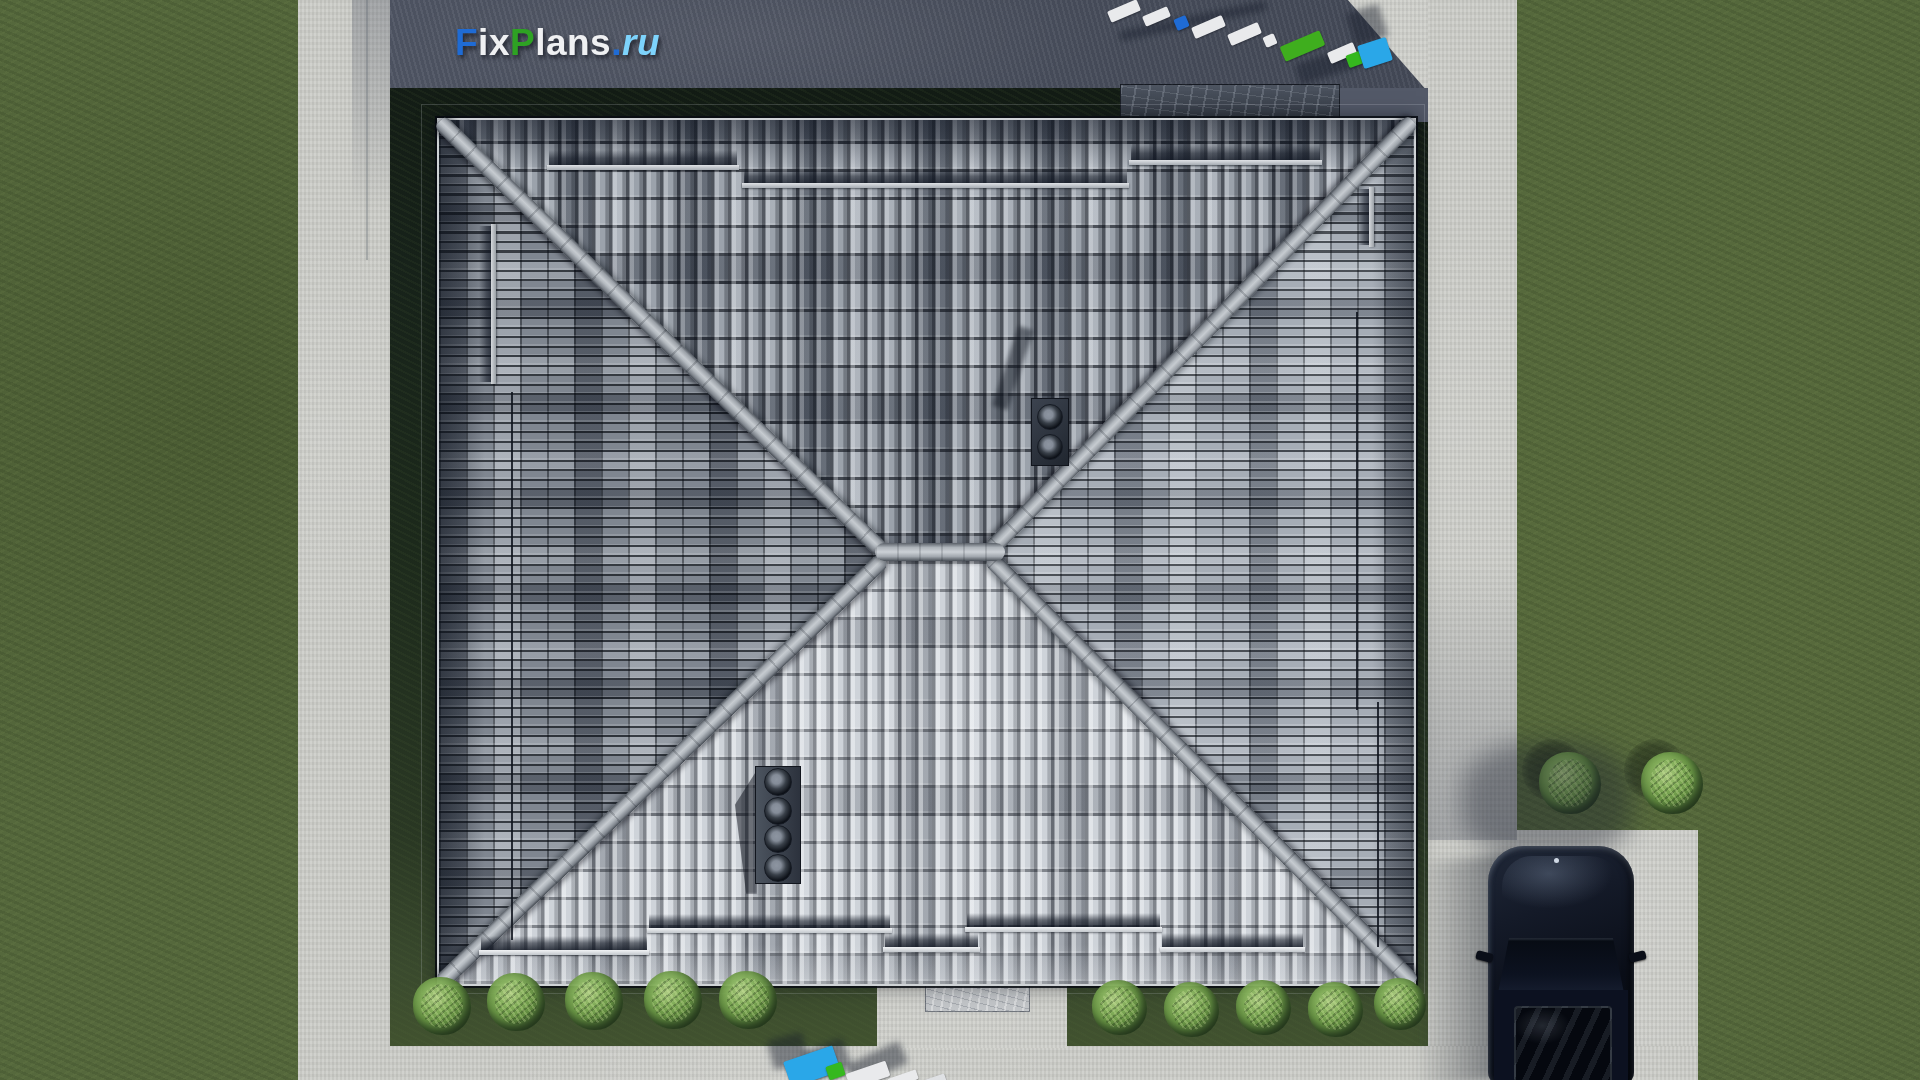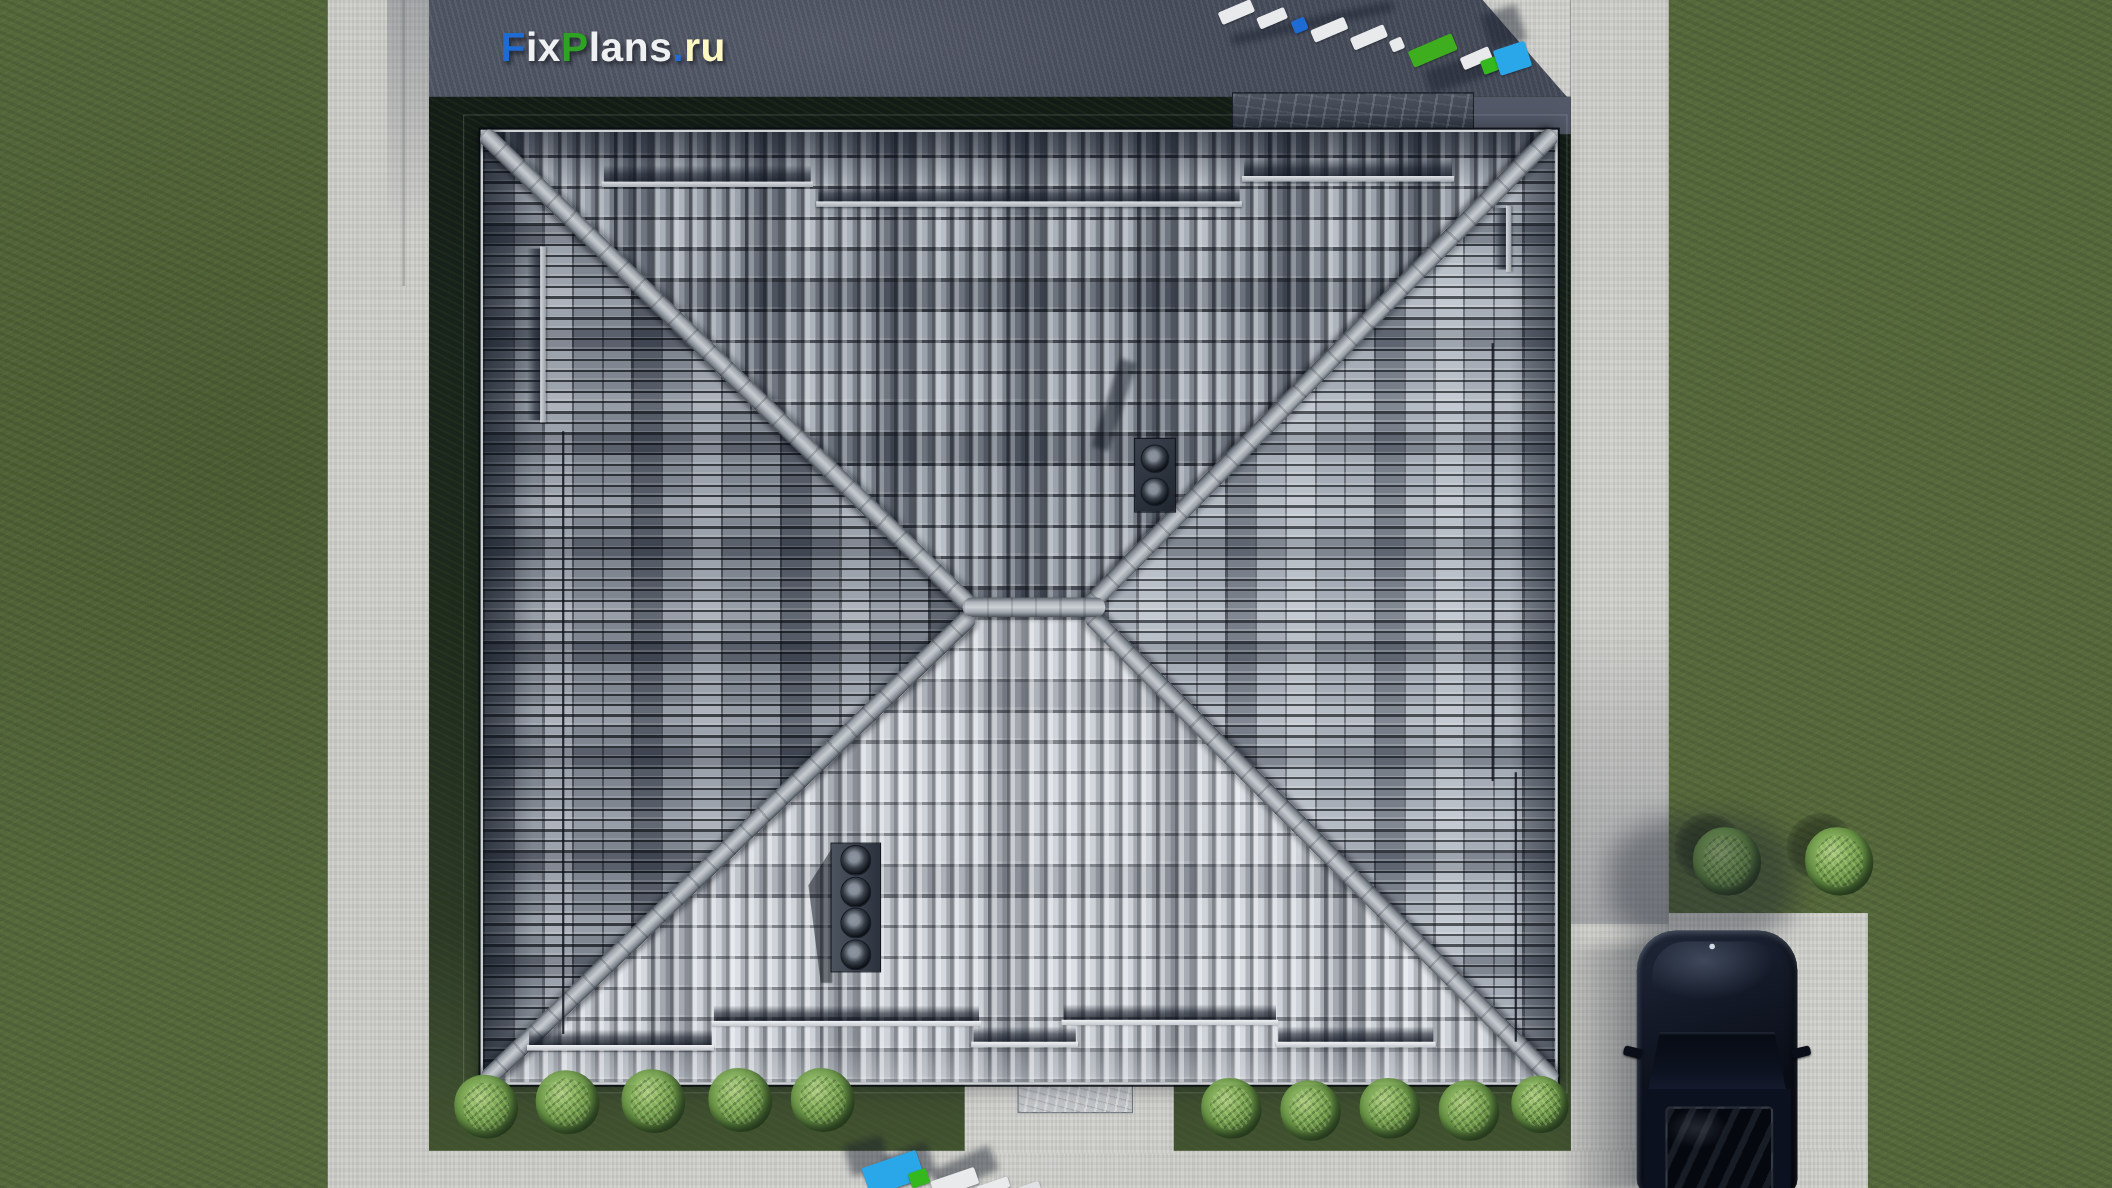--- a/index.html
+++ b/index.html
@@ -321,13 +321,13 @@
     <div class="sc blk-shadow" style="left: 770px; top: 1036px; width: 36px; height: 30px; transform: rotate(-15deg);"></div>
     <div class="sc blk-shadow" style="left: 806px; top: 1044px; width: 42px; height: 30px; transform: rotate(-20deg);"></div>
     <div class="sc blk-shadow" style="left: 848px; top: 1052px; width: 58px; height: 24px; transform: rotate(-25deg);"></div>
     <div class="sc blk" style="left: 786px; top: 1053px; width: 52px; height: 27px; transform: rotate(-19deg); background: rgb(42, 167, 232);"></div>
     <div class="sc blk" style="left: 827px; top: 1064px; width: 17px; height: 14px; transform: rotate(-19deg); background: rgb(53, 184, 30);"></div>
     <div class="sc blk" style="left: 847px; top: 1067px; width: 42px; height: 16px; transform: rotate(-19deg); background: rgb(233, 234, 236);"></div>
     <div class="sc blk" style="left: 888px; top: 1074px; width: 30px; height: 10px; transform: rotate(-19deg); background: rgb(233, 234, 236);"></div>
     <div class="sc blk" style="left: 922px; top: 1077px; width: 24px; height: 8px; transform: rotate(-19deg); background: rgb(223, 225, 228);"></div>
   </div>
 
-<div class="abs logo"><span style="color: rgb(31, 107, 212);">F</span><span style="color: rgb(239, 240, 242);">ix</span><span style="color: rgb(46, 162, 35);">P</span><span style="color: rgb(239, 240, 242);">lans</span><span style="color: rgb(31, 107, 212);">.</span><span style="color: #fef9c3;">ru</span></div>
+<div class="abs logo"><span style="color: rgb(31, 107, 212);">F</span><span style="color: rgb(239, 240, 242);">ix</span><span style="color: rgb(46, 162, 35);">P</span><span style="color: rgb(239, 240, 242);">lans</span><span style="color: rgb(31, 107, 212);">.</span><span style="color: #7dd3fc; font-style: italic;">ru</span></div>
 
 </body></html>

